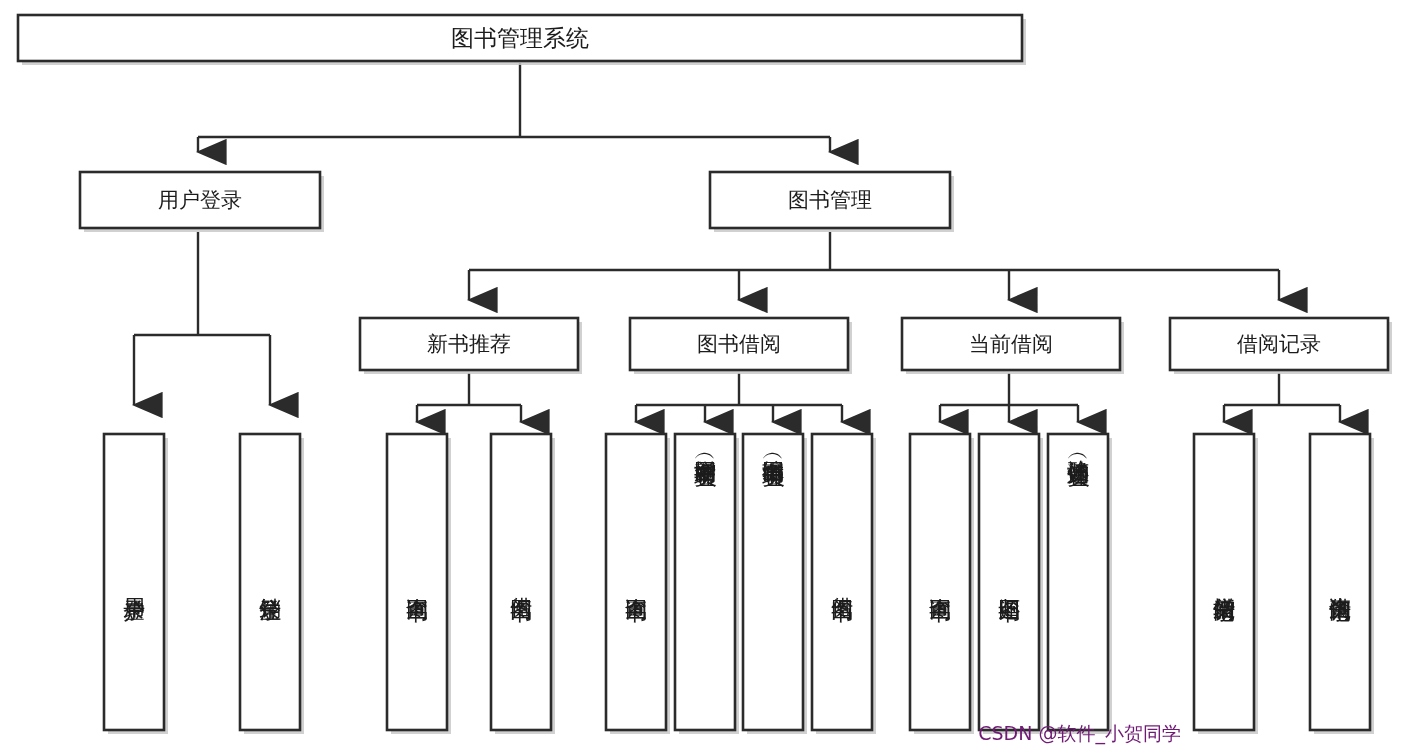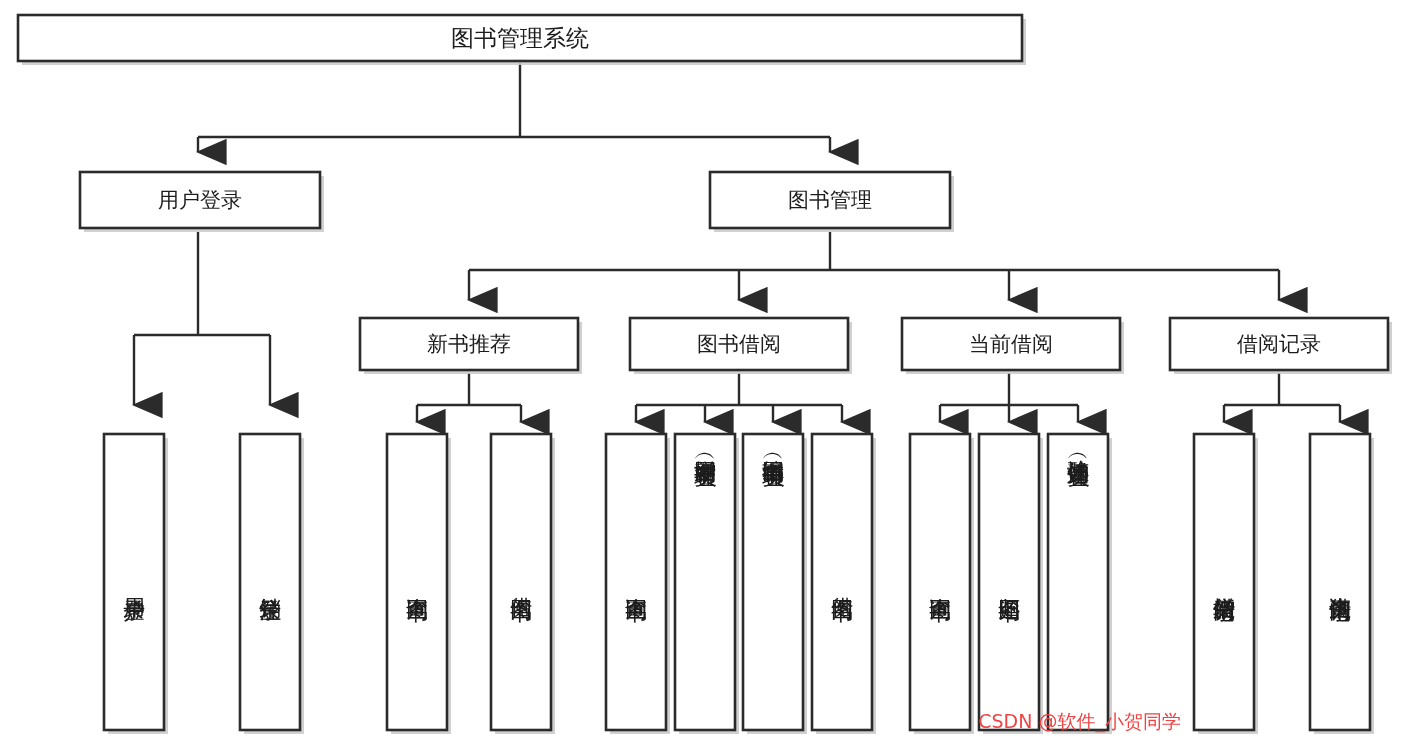--- a/index.html
+++ b/index.html
@@ -28,22 +28,22 @@
   .vert-label{
     writing-mode:vertical-rl;
     text-orientation:upright;
     font-size:22px;line-height:1.12;
     color:#1c1c1c;
     letter-spacing:1px;
     white-space:nowrap;
     font-family:"DejaVu Sans","Liberation Sans",sans-serif;
   }
   #watermark{
-    position:absolute;right:8px;bottom:12px;
-    font-size:19px;color:#ef4444;
+    position:absolute;right:8px;bottom:0;
+    font-size:19px;color:#701a75;
     font-family:"DejaVu Sans","Liberation Sans",sans-serif;
     white-space:nowrap;
   }
 </style>
 </head>
 <body>
 
 <div id="diagram-root">
 
   <svg id="tree" viewBox="0 0 1405 747">

